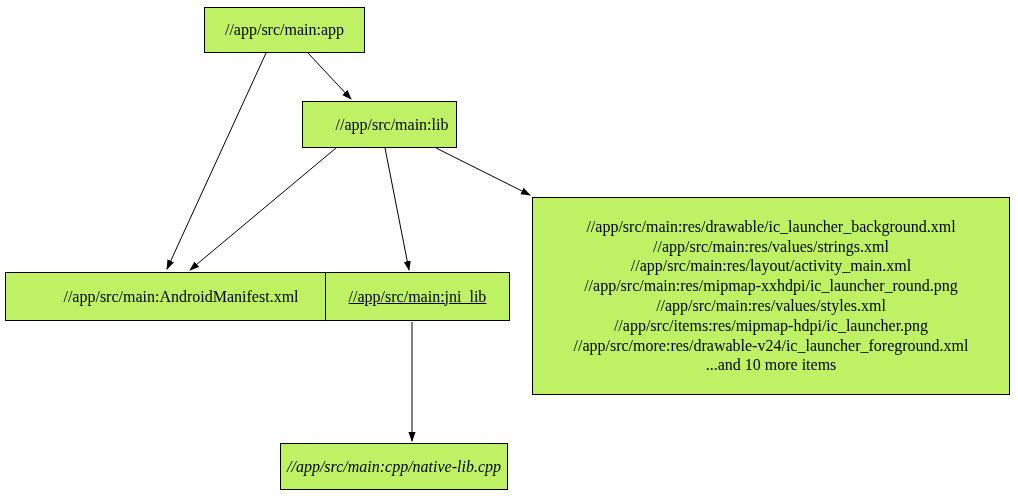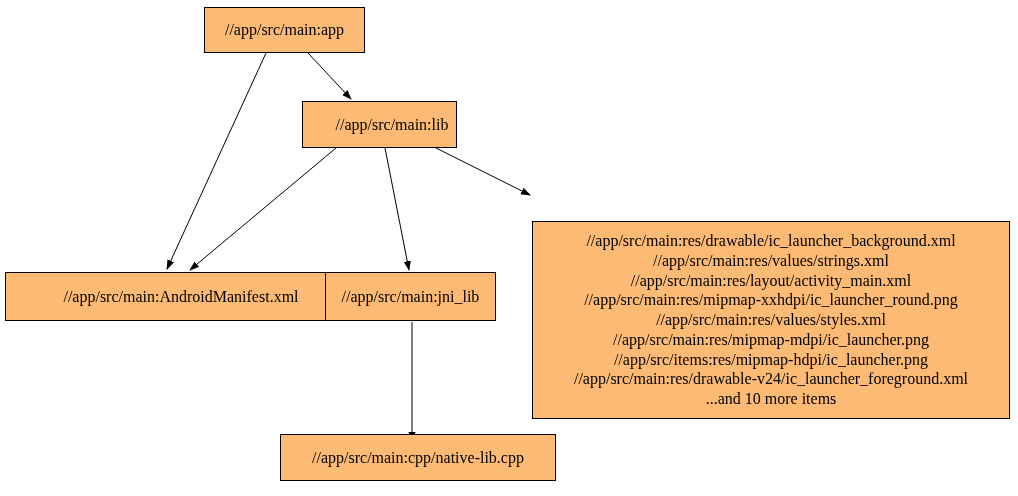--- a/index.html
+++ b/index.html
@@ -20,41 +20,41 @@
     position: absolute;
     left: 0;
     top: 0;
     width: 1018px;
     height: 496px;
   }
   .node {
     position: absolute;
     box-sizing: border-box;
     border: 1px solid #000000;
-    background: #fdba74;
+    background: #bef264;
     display: flex;
     flex-direction: column;
     align-items: center;
     justify-content: center;
     text-align: center;
     font-size: 16px;
     line-height: 19.8px;
     white-space: nowrap;
     padding: 0 4px;
   }
   .node-line {
     white-space: nowrap;
   }
   
   #node-app        { left: 204px; top: 7px;   width: 161px; height: 46px; }
   #node-lib        { left: 302px; top: 101px; width: 155px; height: 47px; padding-left: 29px; }
   #node-manifest   { left: 5px;   top: 272px; width: 352px; height: 49px; }
-  #node-jni-lib    { left: 325px; top: 272px; width: 171px; height: 49px; }
-  #node-resources  { left: 532px; top: 197px; width: 478px; height: 198px; margin-top: 24px; }
-  #node-native-lib { left: 280px; top: 434px; width: 276px; height: 47px; }
+  #node-jni-lib    { left: 325px; top: 272px; width: 185px; height: 49px; text-decoration: underline; }
+  #node-resources  { left: 532px; top: 197px; width: 478px; height: 198px; }
+  #node-native-lib { left: 280px; top: 443px; width: 228px; height: 47px; font-style: italic; }
 </style>
 </head>
 <body>
 
 <div id="canvas">
 
   <svg id="edge-layer" viewBox="0 0 1018 496" xmlns="http://www.w3.org/2000/svg">
     <defs>
       <marker id="arrow" viewBox="0 0 10 8" refX="9" refY="4" markerWidth="10" markerHeight="8" orient="auto-start-reverse">
         <path d="M0,0.4 L10,4 L0,7.6 z" fill="#000000"></path>
@@ -83,23 +83,22 @@
   <div id="node-jni-lib" class="node">
     <span>//app/src/main:jni_lib</span>
   </div>
 
   <div id="node-resources" class="node">
   <div class="node-line">//app/src/main:res/drawable/ic_launcher_background.xml</div>
       <div class="node-line">//app/src/main:res/values/strings.xml</div>
       <div class="node-line">//app/src/main:res/layout/activity_main.xml</div>
       <div class="node-line">//app/src/main:res/mipmap-xxhdpi/ic_launcher_round.png</div>
       <div class="node-line">//app/src/main:res/values/styles.xml</div>
-      <div class="node-line">//app/src/main:res/mipmap-mdpi/ic_launcher.png</div>
       <div class="node-line">//app/src/items:res/mipmap-hdpi/ic_launcher.png</div>
-      <div class="node-line">//app/src/main:res/drawable-v24/ic_launcher_foreground.xml</div>
+      <div class="node-line">//app/src/more:res/drawable-v24/ic_launcher_foreground.xml</div>
       <div class="node-line">...and 10 more items</div>
     </div>
 
   <div id="node-native-lib" class="node">
     <span>//app/src/main:cpp/native-lib.cpp</span>
   </div>
 
 </div>
 
 </body></html>

